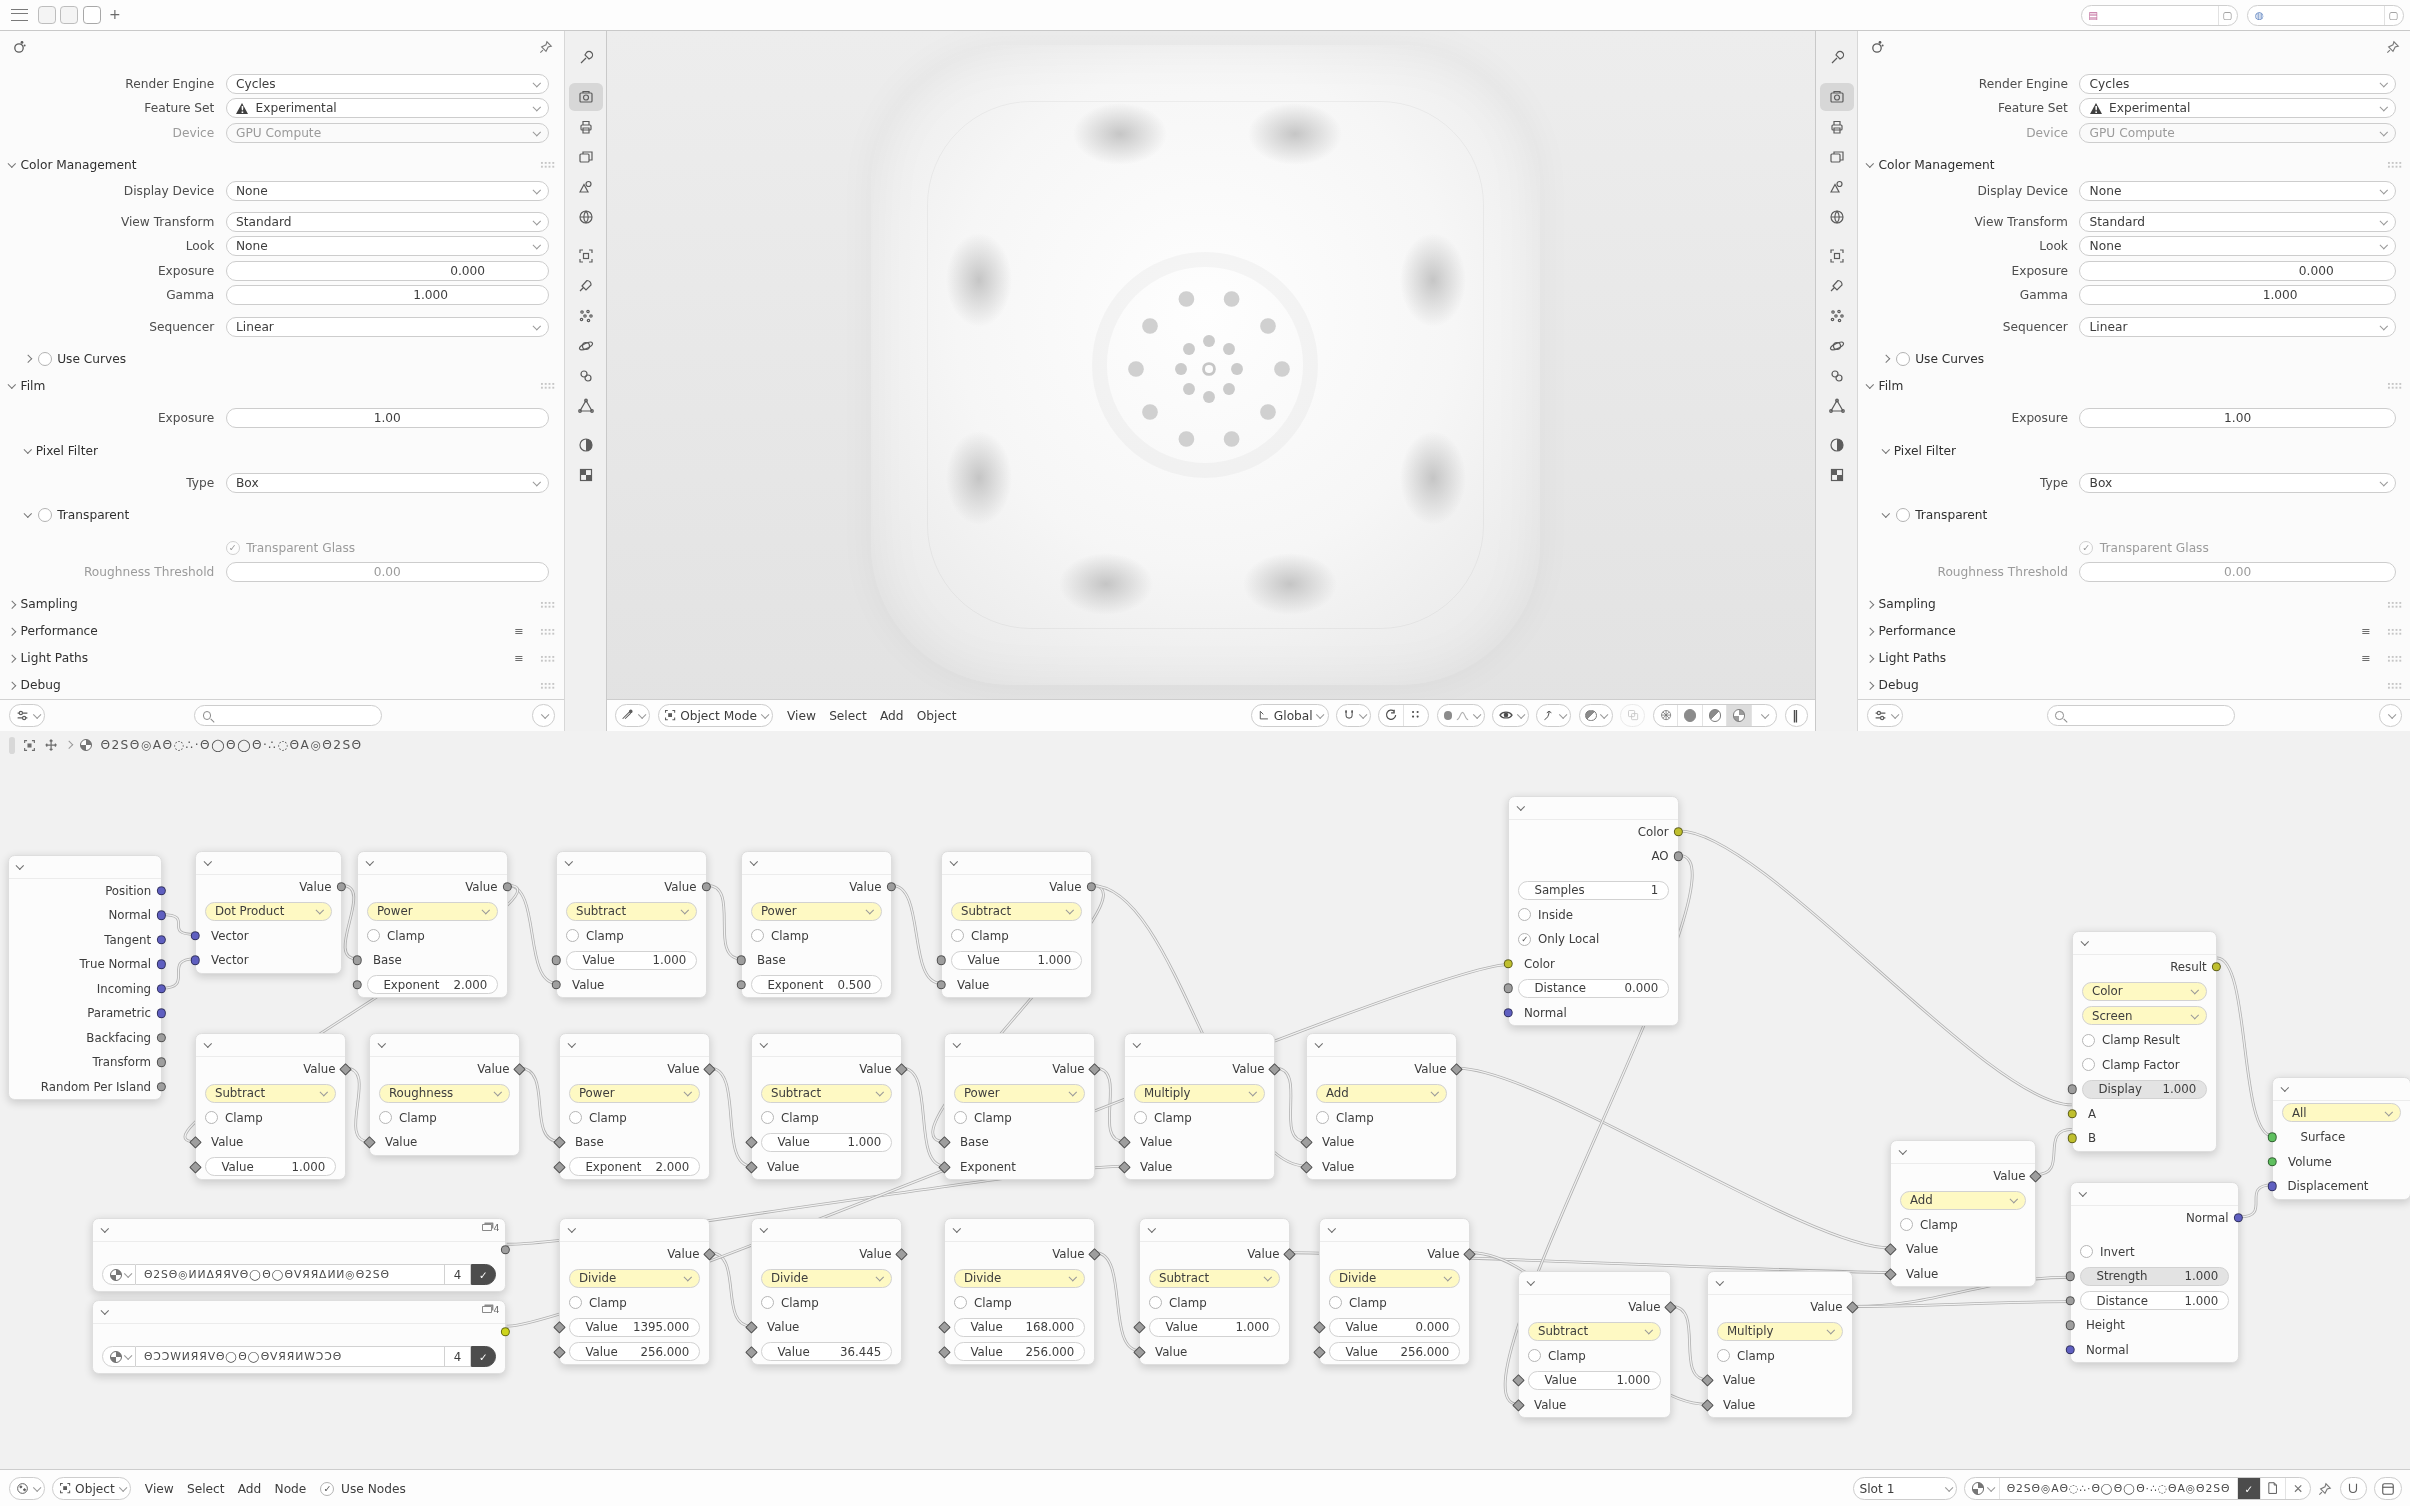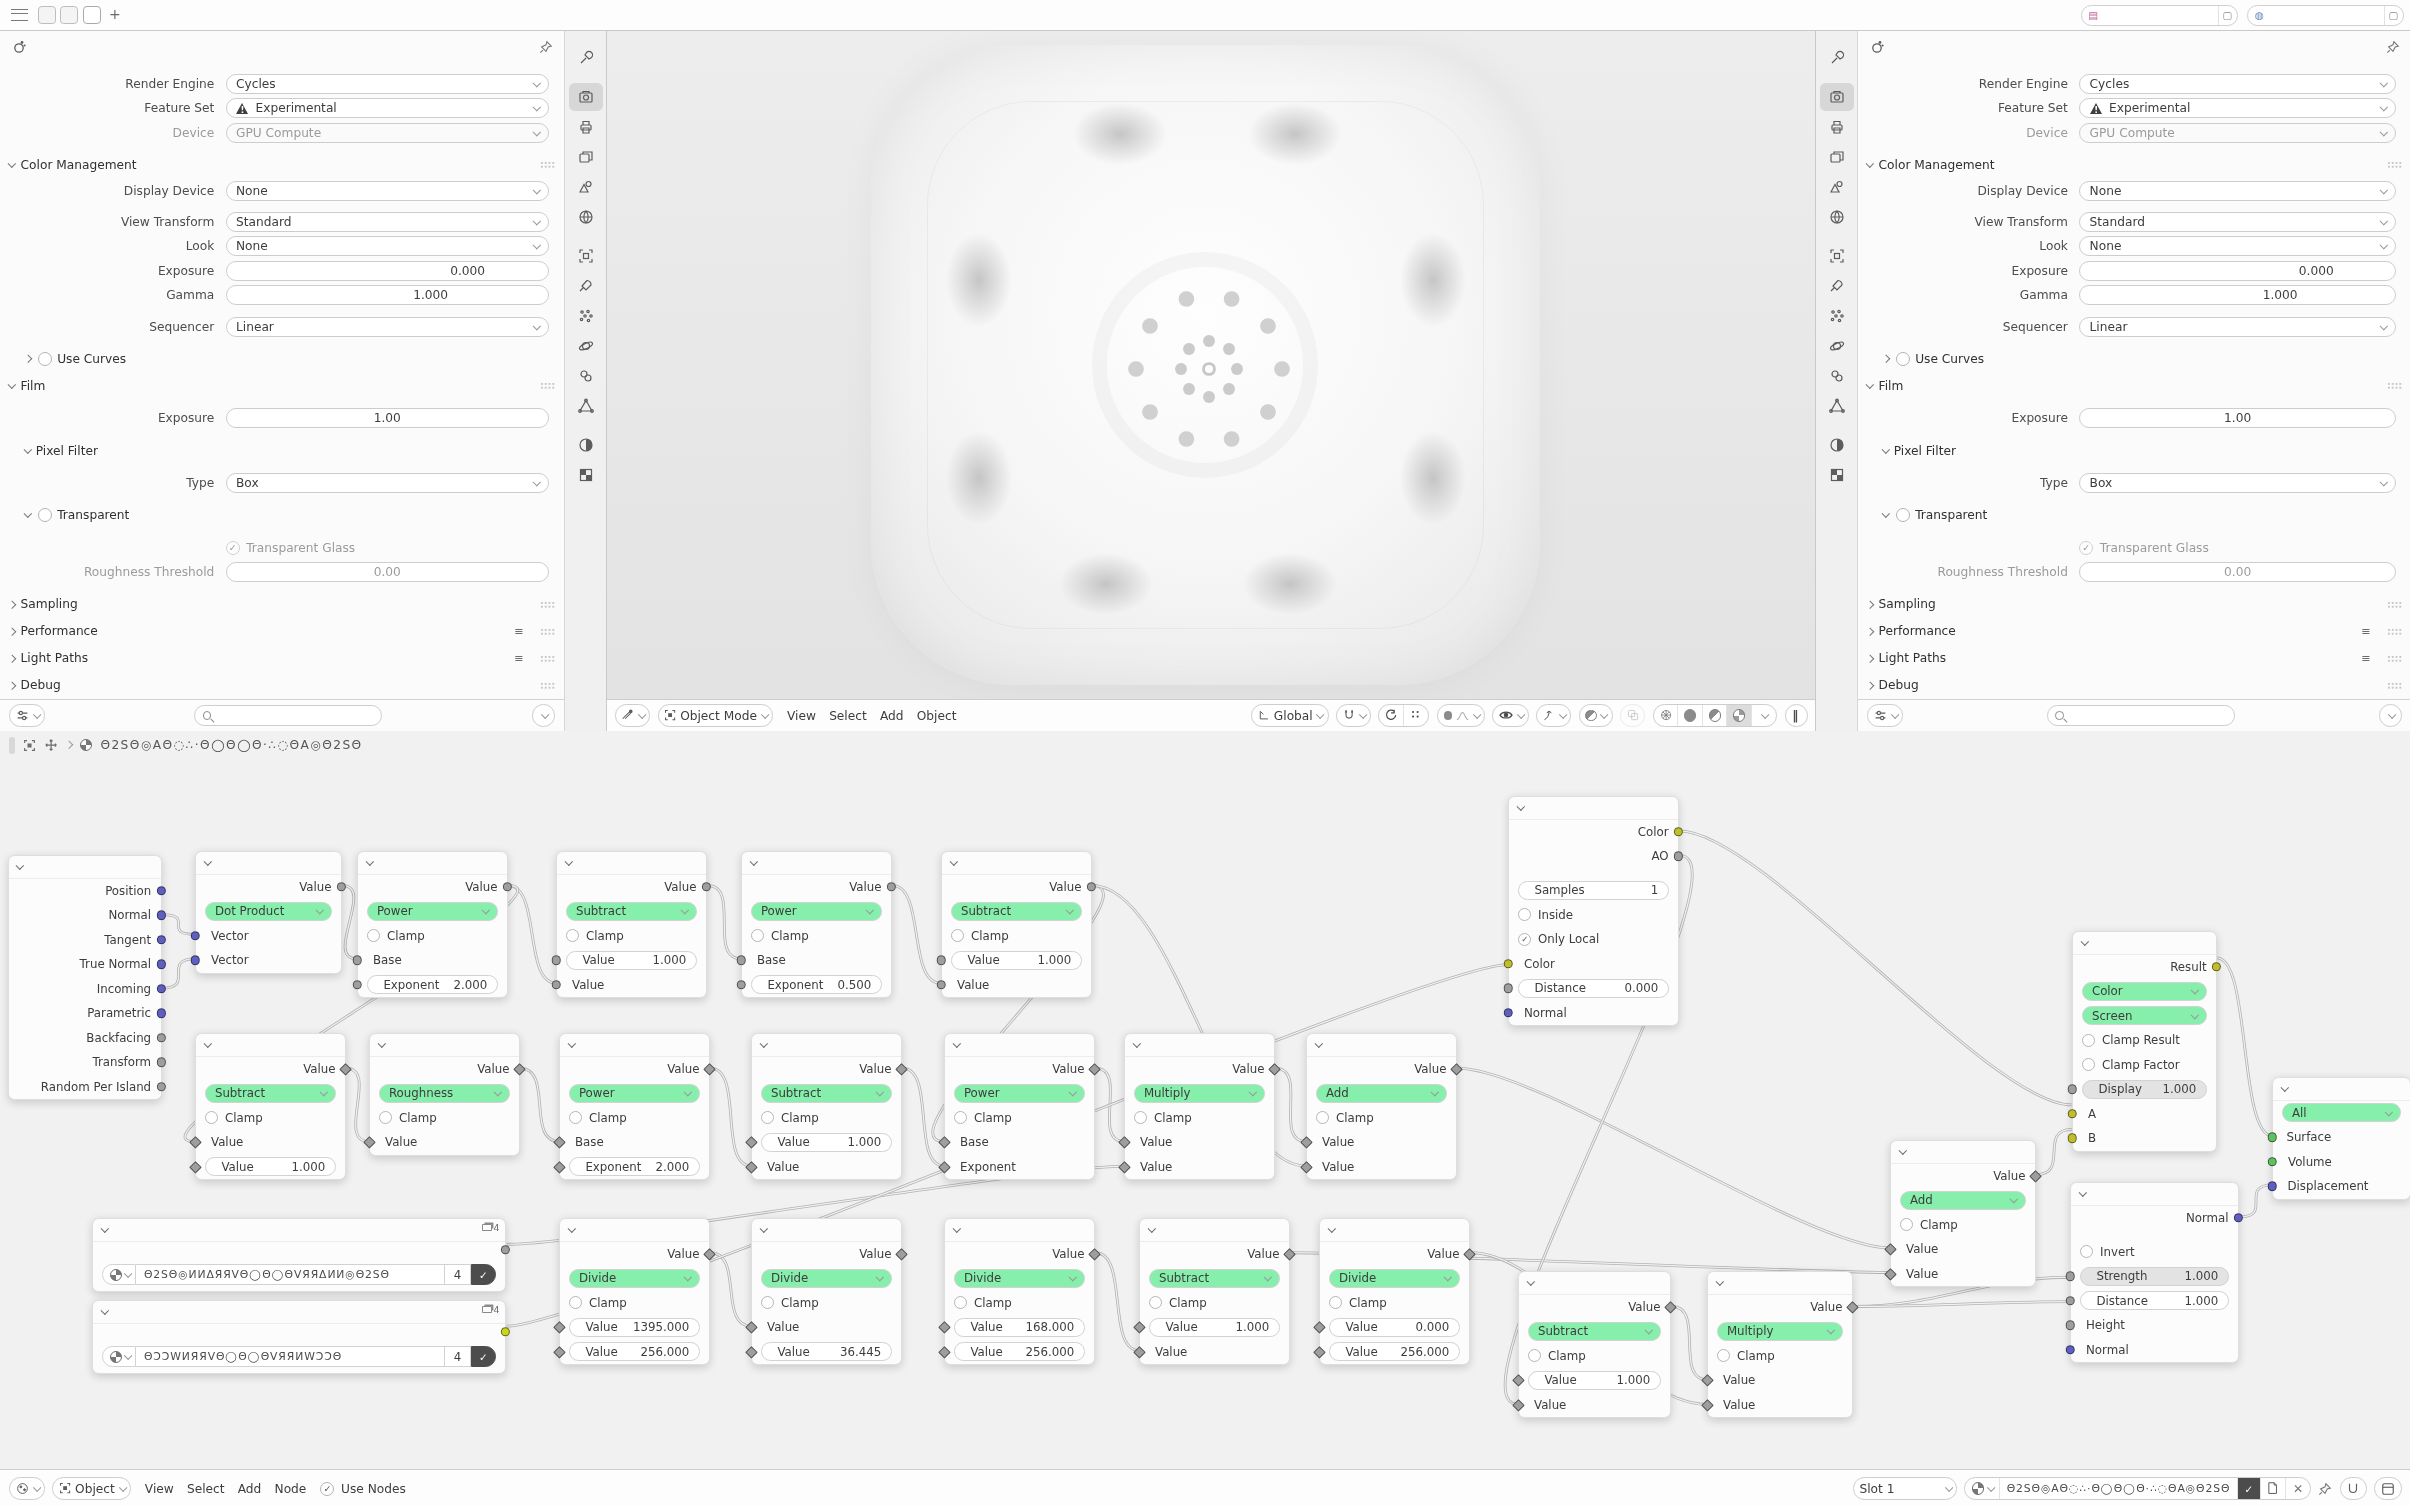--- a/index.html
+++ b/index.html
@@ -99,21 +99,21 @@
   svg.links { position:absolute; inset:0; width:100%; height:100%; }
   .node { position:absolute; background:#fcfcfc; border:0.9px solid #dedede; border-radius:6.6px;
     box-shadow:0 2.8px 8.5px rgba(0,0,0,.16); font-size:11.8px; color:#3d3d3d; }
   .nhead { height:22.6px; display:flex; align-items:center; padding:0 8.5px; border-bottom:0.9px solid #ececec; position:relative; }
   .nhead .caret { border-color:#6e6e6e; }
   .nbadge { position:absolute; right:5.6px; top:2.8px; font-size:9.4px; color:#6b6b6b; display:flex; align-items:center; gap:1.9px; }
   .nbadge .pg { width:9.4px; height:7.5px; border:0.9px solid #8a8a8a; border-radius:0.9px; box-shadow:1.9px -1.9px 0 -0.5px #8a8a8a; }
   .nrow { height:24.5px; display:flex; align-items:center; padding:0 9.4px; position:relative; }
   .nrow.gap { height:9.4px; }
   .nrow.out { justify-content:flex-end; }
-  .ndd { position:relative; flex:1; height:19px; border:0.9px solid #d2d2d2; border-radius:9.4px; background:#86efac; display:flex; align-items:center; padding:0 19px 0 8.5px; }
+  .ndd { position:relative; flex:1; height:19px; border:0.9px solid #d2d2d2; border-radius:9.4px; background:#fef9c3; display:flex; align-items:center; padding:0 19px 0 8.5px; }
   .nfield { position:relative; flex:1; height:19px; border:0.9px solid #d2d2d2; border-radius:9.4px; background:#fff; display:flex; align-items:center; justify-content:space-between; padding:0 9.4px 0 15px; overflow:hidden; }
   .nfield.fill { background:#e3e3e3; }
   .ncb { width:13px; height:13px; border:0.9px solid #b6b6b6; border-radius:7.5px; background:#fff; display:inline-flex; align-items:center; justify-content:center; font-size:8.5px; color:#555; flex:0 0 auto; }
   .ncb + span { margin-left:6.6px; }
   .sock { position:absolute; width:9.4px; height:9.4px; border:0.9px solid rgba(0,0,0,.5); border-radius:50%; top:50%; z-index:5; }
   .sock.l { left:0; transform:translate(-56%,-50%); }
   .sock.r { left:100%; transform:translate(-44%,-50%); }
   .sock.diamond { width:8.5px; height:8.5px; border-radius:0.9px; }
   .sock.diamond.l { transform:translate(-56%,-50%) rotate(45deg); }
   .sock.diamond.r { transform:translate(-44%,-50%) rotate(45deg); }
@@ -1776,21 +1776,21 @@
           <span class="caret open"></span>
         </div>
         <div class="nrow">
           <div class="ndd">
             <span>All</span>
             <span class="chev"></span>
           </div>
         </div>
         <div class="nrow">
           <span class="sock l" style="background: rgb(95, 192, 95);"></span>
-          <span style="margin-left: 4px;">Surface</span>
+          <span style="margin-left: 18px;">Surface</span>
         </div>
         <div class="nrow">
           <span class="sock l" style="background: rgb(95, 192, 95);"></span>
           <span style="margin-left: 5.6px;">Volume</span>
         </div>
         <div class="nrow">
           <span class="sock l" style="background: rgb(95, 95, 192);"></span>
           <span style="margin-left: 5px;">Displacement</span>
         </div>
       </div>

